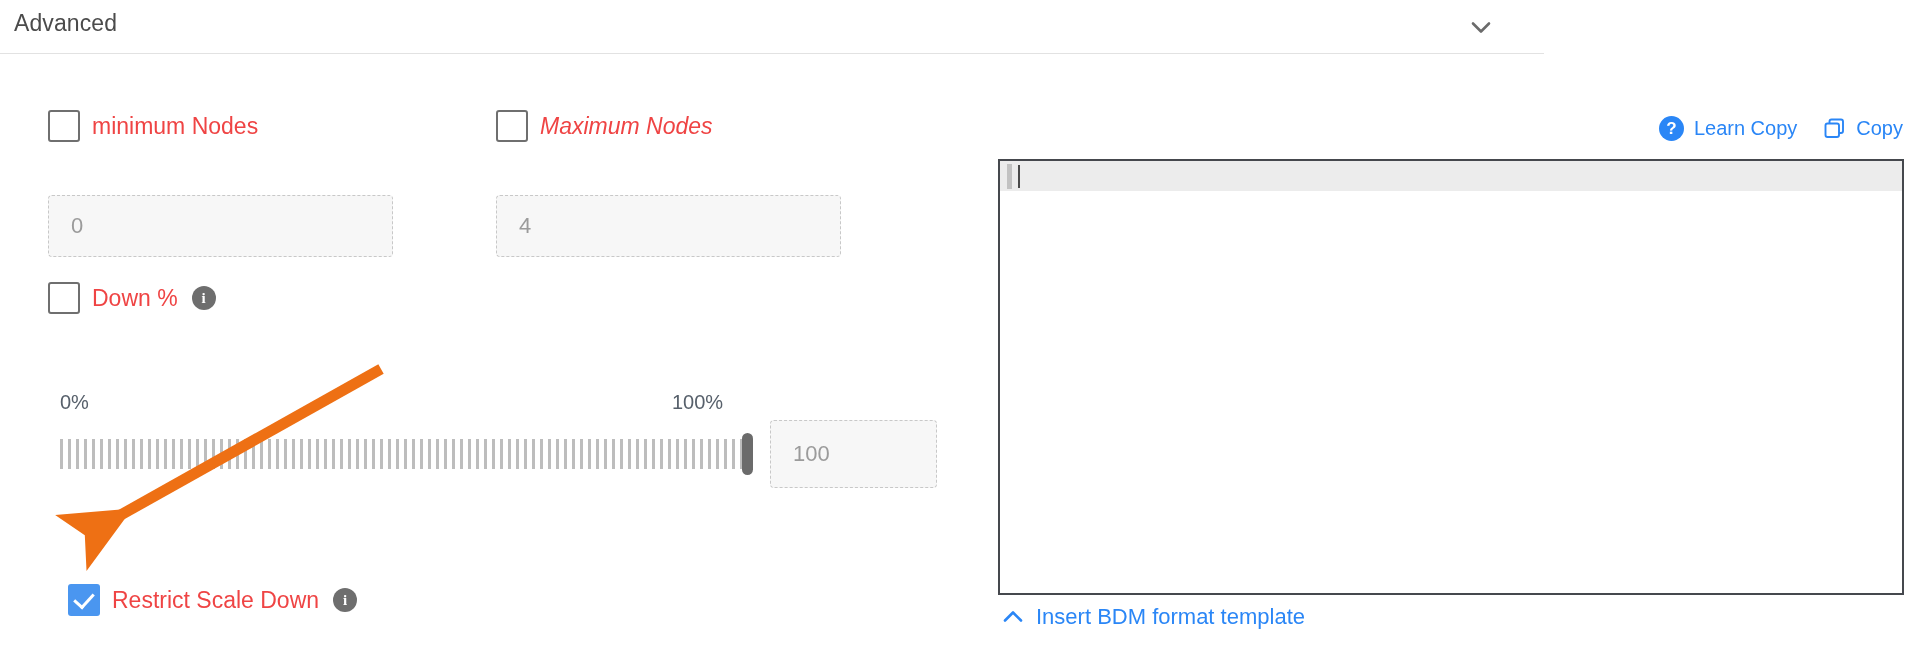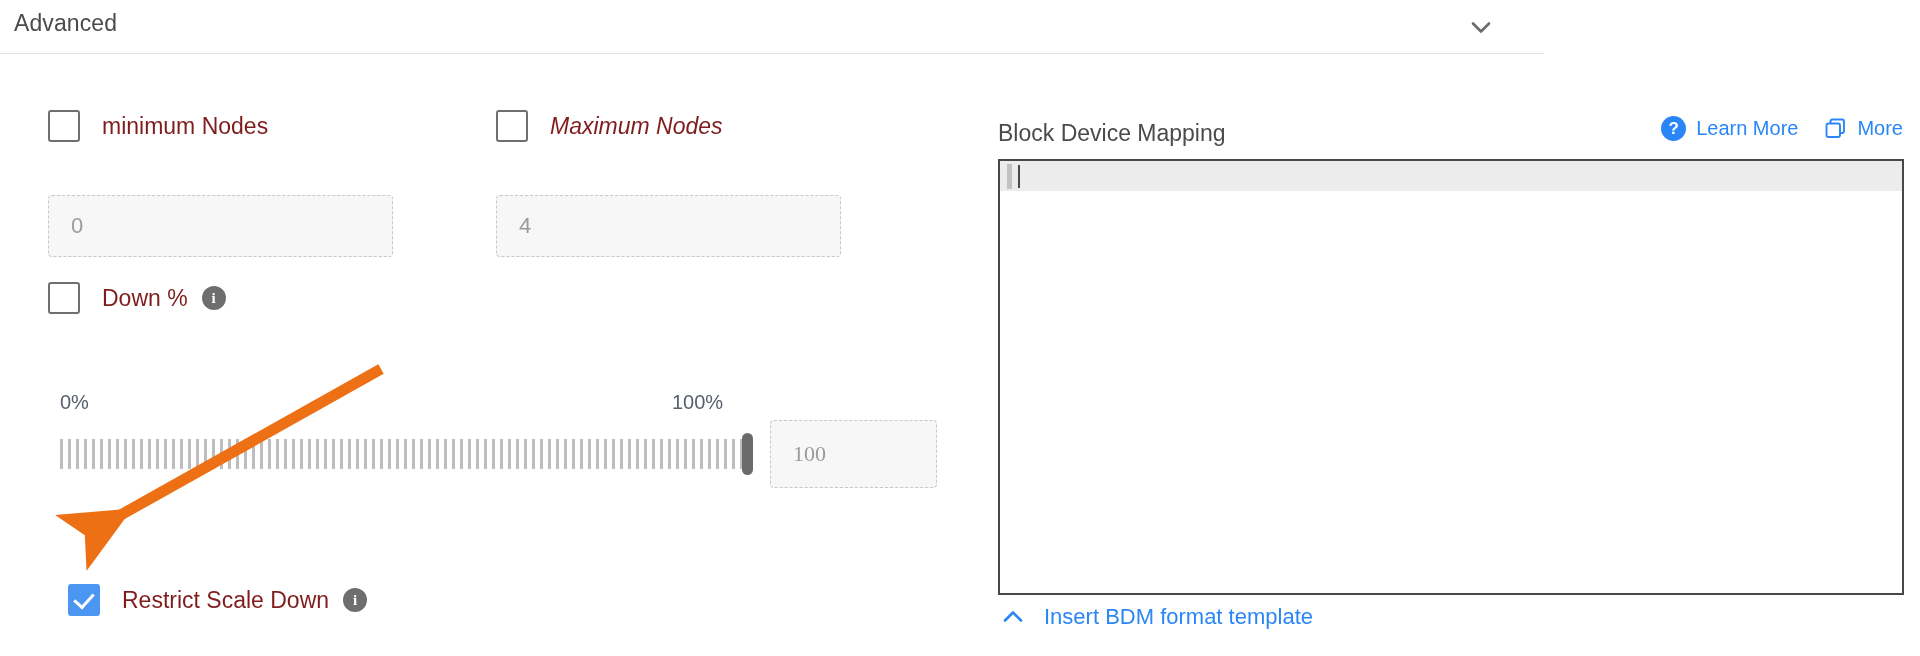--- a/index.html
+++ b/index.html
@@ -77,23 +77,23 @@
     left: 10px;
     top: 5px;
     width: 9px;
     height: 16px;
     border: solid #ffffff;
     border-width: 0 3px 3px 0;
     transform: rotate(42deg);
   }
 
   .cb-label {
-    margin-left: 22px;
+    margin-left: 12px;
     font-size: 23px;
-    color: #7f1d1d;
+    color: #ef4444;
     white-space: nowrap;
   }
 
   .info-icon {
     margin-left: 14px;
     width: 24px;
     height: 24px;
     border-radius: 50%;
     background: #6e6e6e;
     color: #ffffff;
@@ -230,21 +230,21 @@
     height: 23px;
     background: #4a4a4a;
   }
 
   .bdm-footer {
     position: absolute;
     left: 40px;
     top: 550px;
     display: flex;
     align-items: center;
-    gap: 18px;
+    gap: 10px;
     color: #2a86f6;
     font-size: 22px;
     cursor: pointer;
   }
   .chev-up { width: 26px; height: 26px; flex: 0 0 auto; }
 
   
   .annotation-arrow {
     position: absolute;
     left: 0;
@@ -284,46 +284,45 @@
     <div class="checkbox"></div>
     <div class="cb-label">Down %</div>
     <div class="info-icon">i</div>
   </div>
 
   <div class="slider-wrap" style="left:0; top:0; width:960px; height:602px;">
     <div class="slider-min" style="left:60px; top:337px;">0%</div>
     <div class="slider-max" style="left:672px; top:337px;">100%</div>
     <div class="slider-track" style="left:60px; top:385px; width:686px;"></div>
     <div class="slider-handle" style="left:742px; top:379px;"></div>
-    <div class="disabled-input" style="left:770px; top:366px; width:167px; height:68px;font-family:Liberation Serif, serif;">100</div>
+    <div class="disabled-input" style="left:770px; top:366px; width:167px; height:68px;">100</div>
   </div>
 
   <div class="cb-row" style="left:48px; top:530px;padding-left:20px;">
     <div class="checkbox checked"></div>
     <div class="cb-label">Restrict Scale Down</div>
     <div class="info-icon">i</div>
   </div>
 </div>
 
 <div class="right-pane">
-  <div class="bdm-title">Block Device Mapping</div>
 
   <div class="bdm-actions">
     <div class="action-link">
       <span class="q-icon">?</span>
-      <span>Learn More</span>
+      <span>Learn Copy</span>
     </div>
     <div class="action-link">
       <span class="copy-icon">
         <svg width="23" height="23" viewBox="0 0 23 23" aria-hidden="true">
           <rect x="6.5" y="2.5" width="13.5" height="13.5" rx="2" fill="none" stroke="#2a86f6" stroke-width="1.9"></rect>
           <rect x="2.5" y="6.5" width="13.5" height="13.5" rx="2" fill="#ffffff" stroke="#2a86f6" stroke-width="1.9"></rect>
         </svg>
       </span>
-      <span>More</span>
+      <span>Copy</span>
     </div>
   </div>
 
   <div class="code-editor">
     <div class="editor-active-line"></div>
     <div class="editor-gutter-mark"></div>
     <div class="editor-caret"></div>
   </div>
 
   <div class="bdm-footer">

